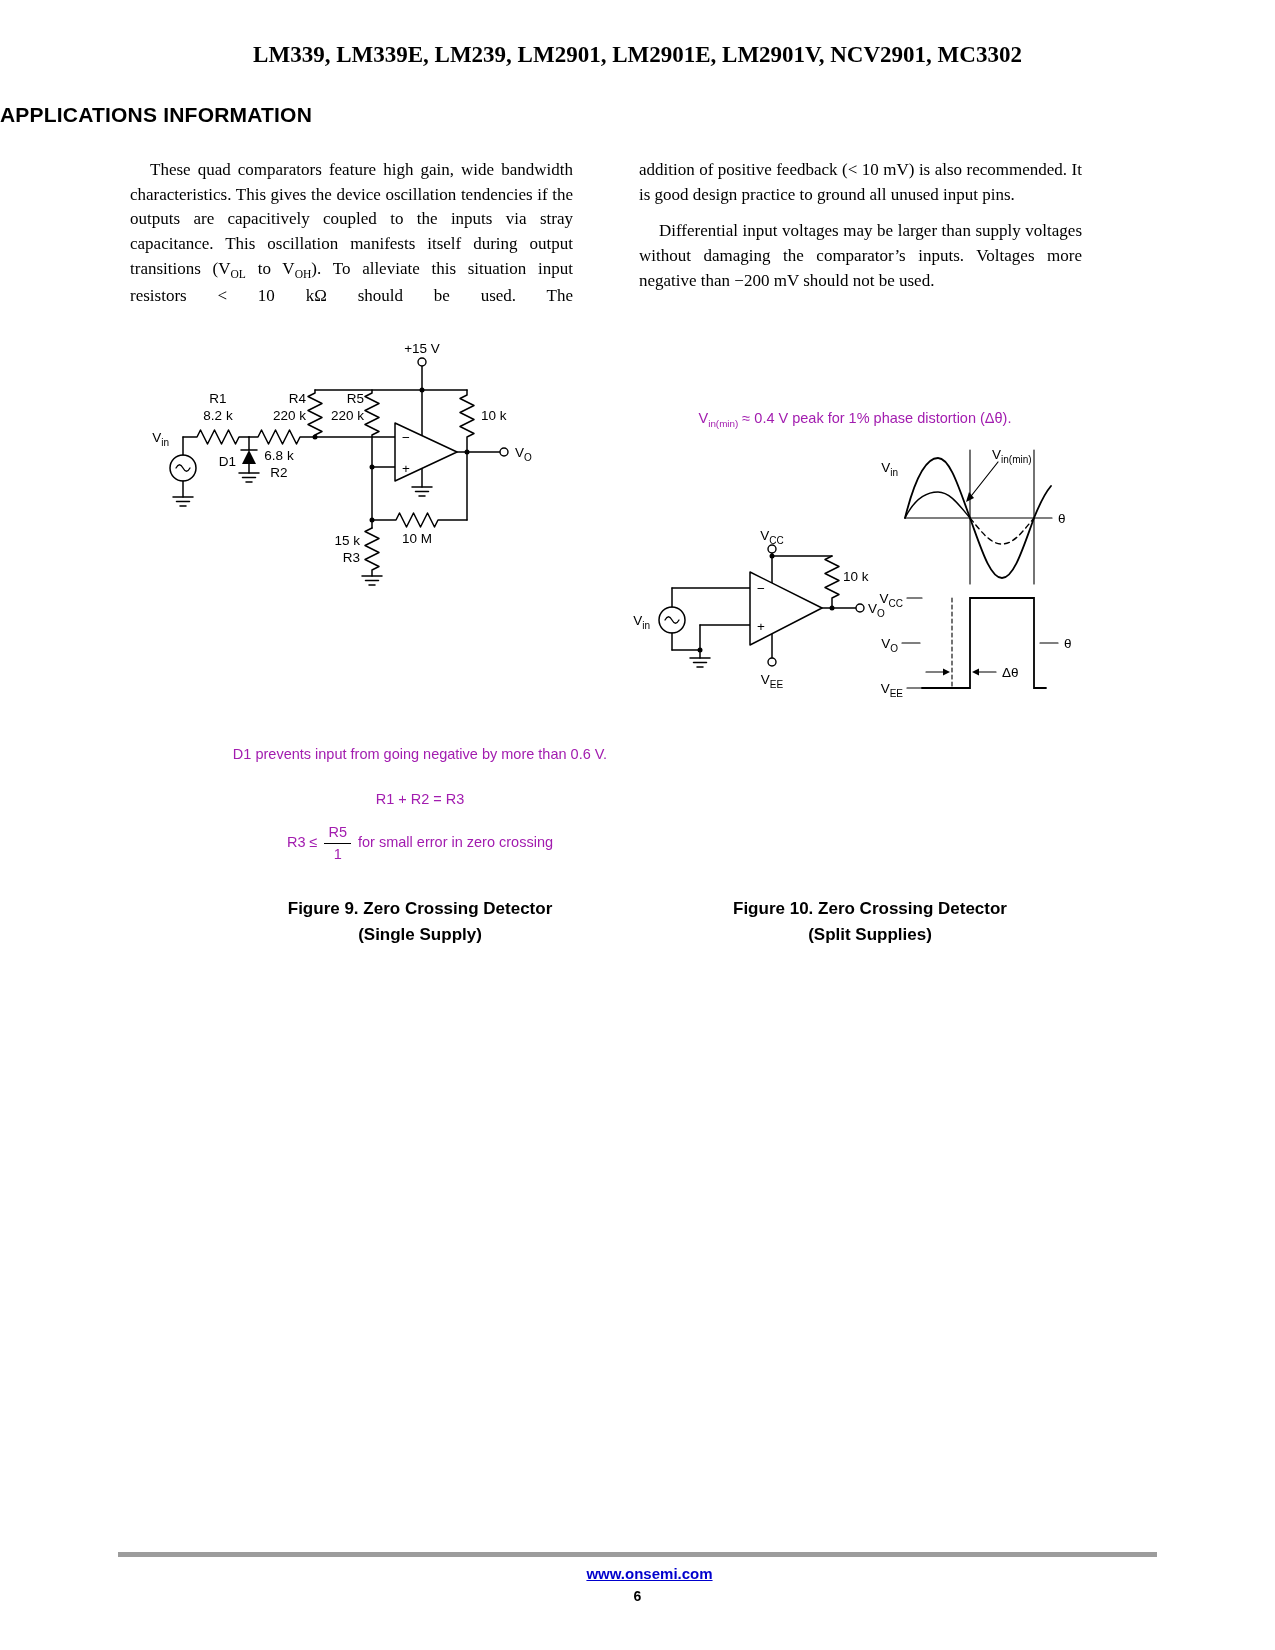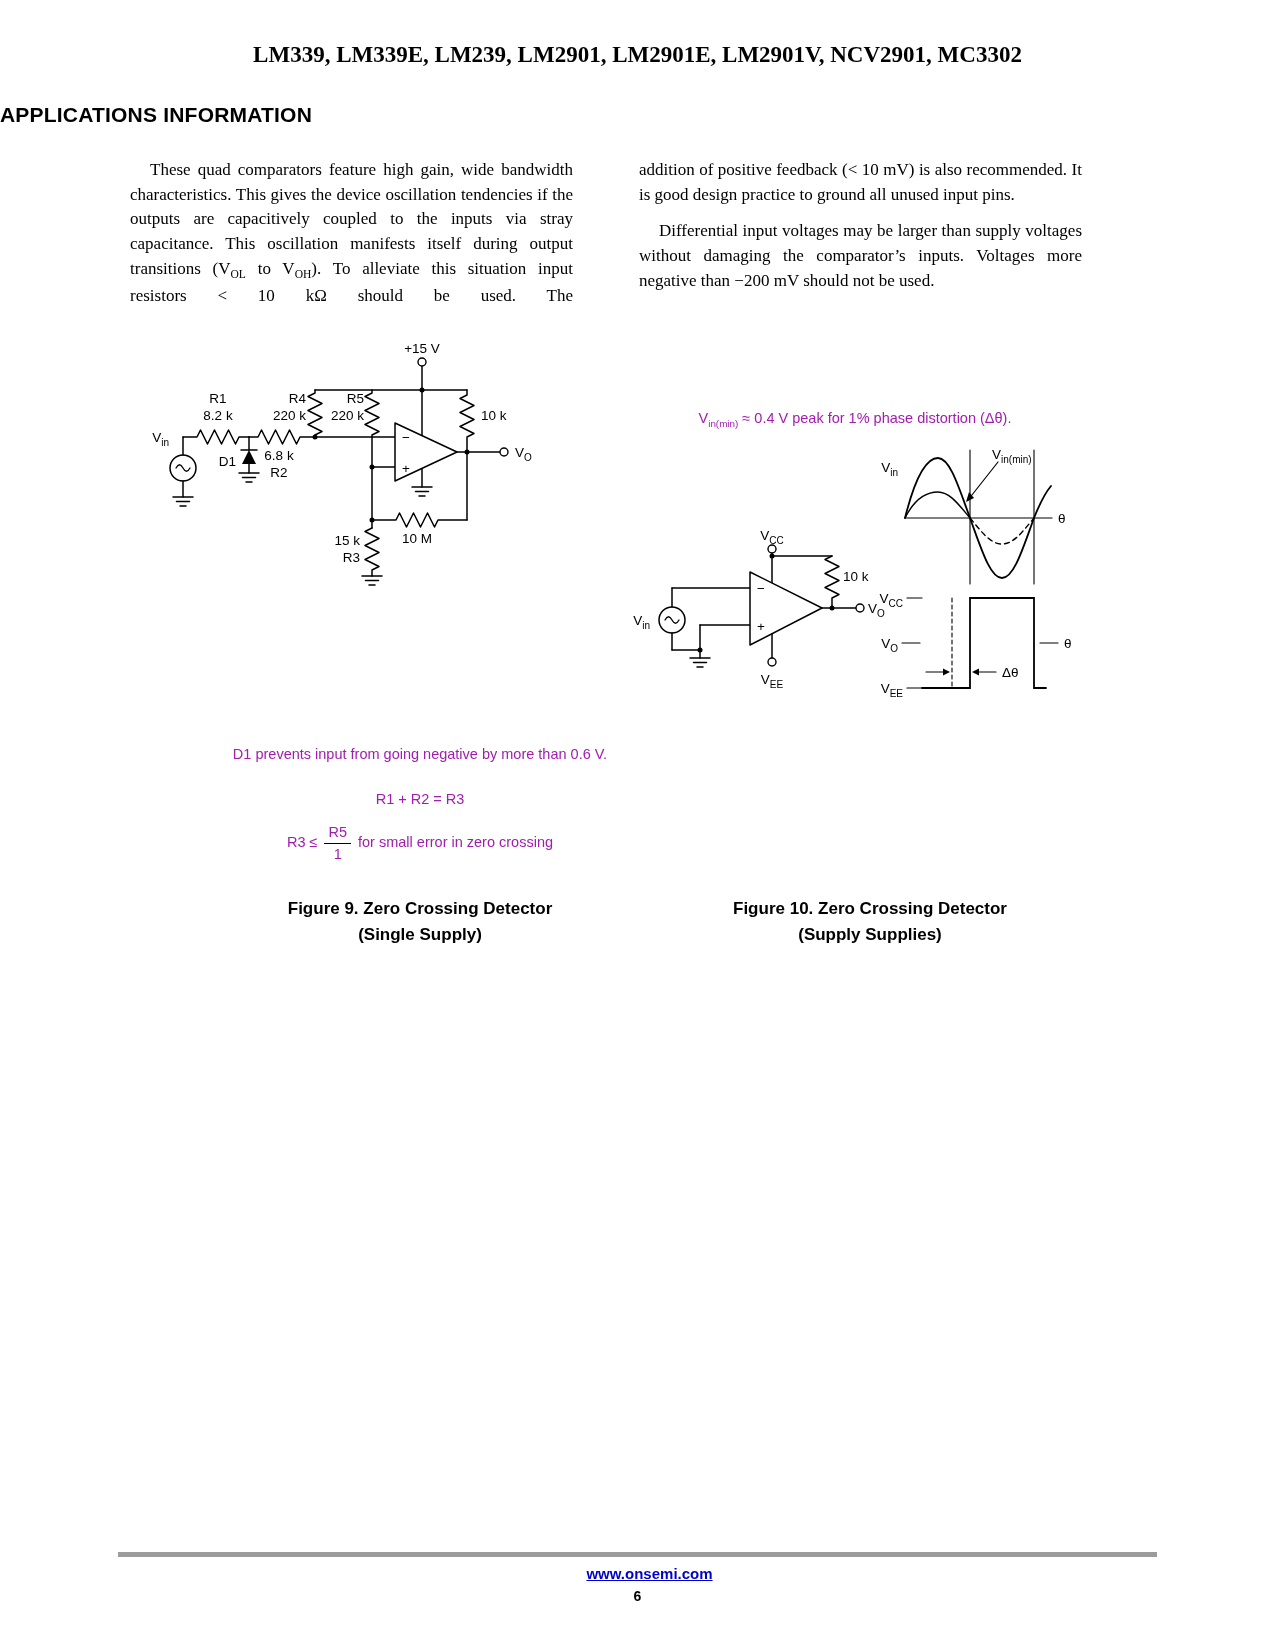--- a/index.html
+++ b/index.html
@@ -208,21 +208,21 @@
     <text x="1058" y="523">θ</text>
     <text x="903" y="603" text-anchor="end"><tspan>V</tspan><tspan dy="3.5" font-size="10">CC</tspan></text>
     <text x="898" y="648" text-anchor="end"><tspan>V</tspan><tspan dy="3.5" font-size="10">O</tspan></text>
     <text x="903" y="693" text-anchor="end"><tspan>V</tspan><tspan dy="3.5" font-size="10">EE</tspan></text>
     <text x="1064" y="648">θ</text>
     <text x="1002" y="677">Δθ</text>
   </svg>
 
   <div class="caption" style="left:630px;top:896px;width:480px">
     <div>Figure 10. Zero Crossing Detector</div>
-    <div>(Supply Supplies)</div>
+    <div>(Split Supplies)</div>
   </div>
 
   <div class="footer-rule"></div>
   <div class="footer-url">
     <a>www.onsemi.com</a>
   </div>
   <div class="footer-page">6</div>
 
 </div>
 

